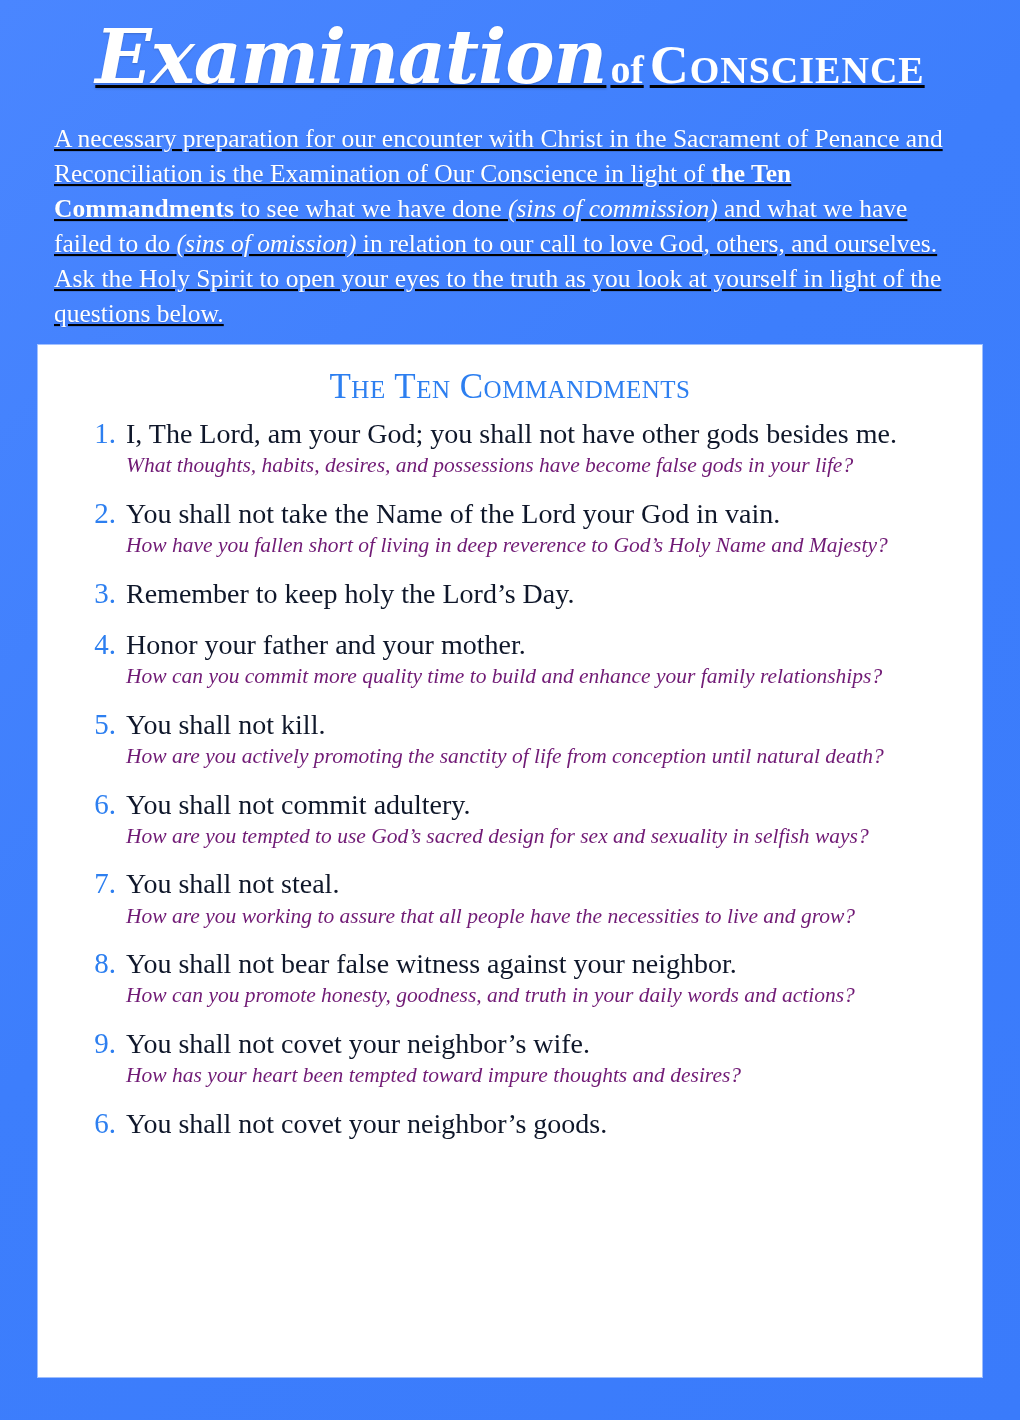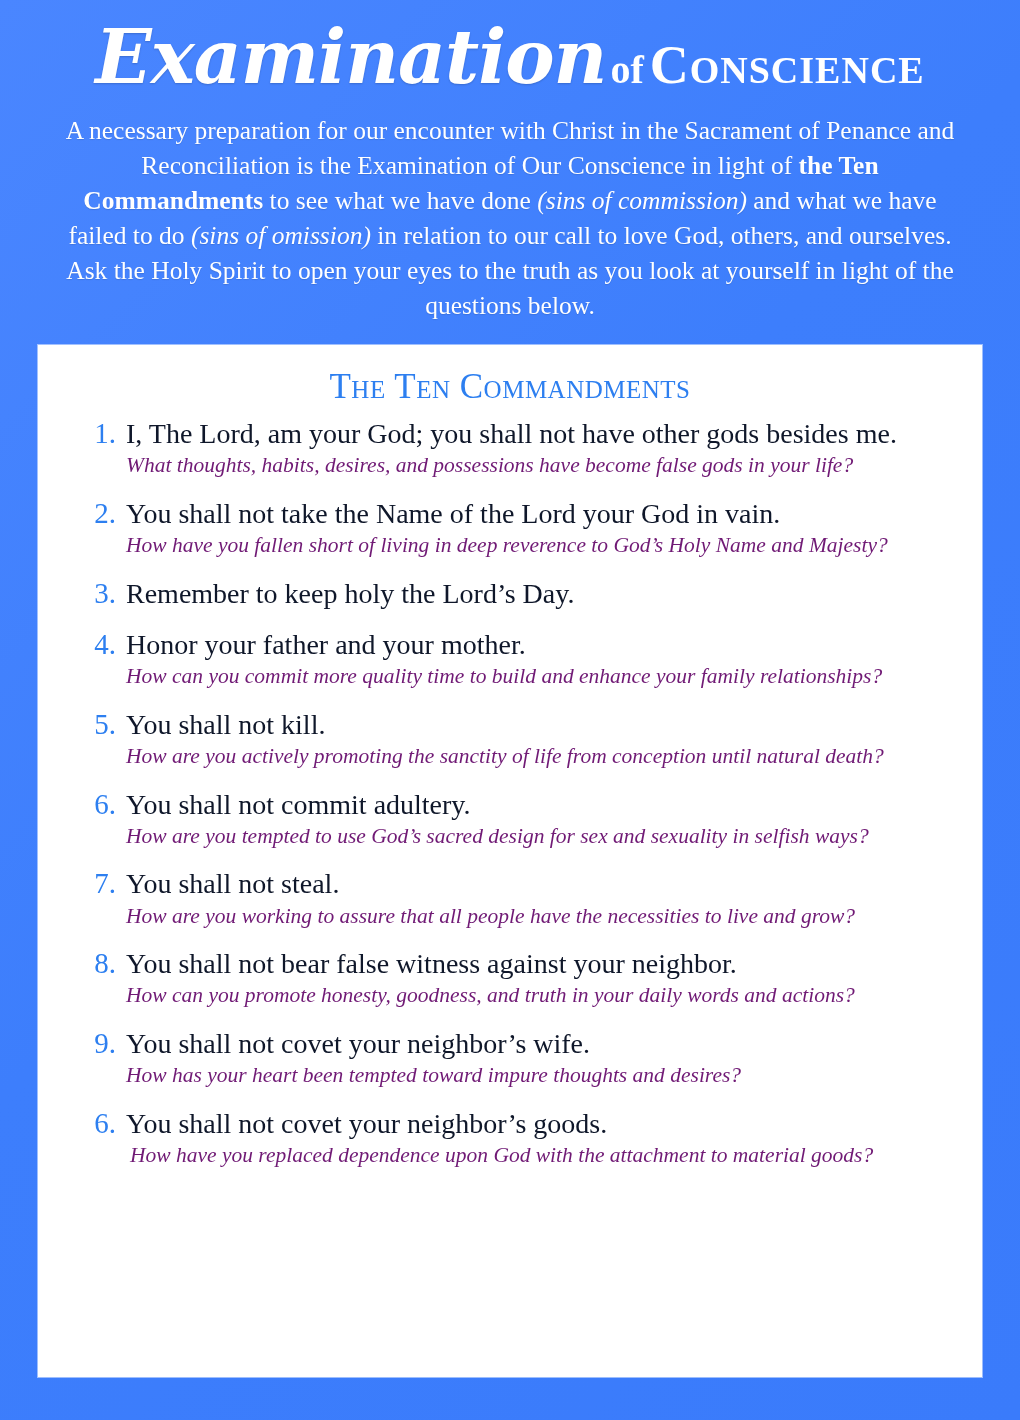--- a/index.html
+++ b/index.html
@@ -12,20 +12,21 @@
     background: #3d7efc;
     font-family: "Liberation Serif", serif;
     overflow: hidden;
   }
   .page {
     position: relative;
     width: 1020px;
     height: 1420px;
     background: linear-gradient(135deg, #4a86ff 0%, #3d7efc 45%, #3a7bfb 100%);
     box-sizing: border-box;
+    text-decoration: underline;
   }
 
   
   .header {
     padding: 14px 46px 0 46px;
   }
   .title {
     text-align: center;
     color: #ffffff;
     white-space: nowrap;
@@ -50,22 +51,22 @@
     font-family: "Liberation Serif", serif;
     font-size: 54px;
     font-variant: small-caps;
     letter-spacing: 1px;
   }
 
   .intro {
     color: #ffffff;
     font-size: 25.5px;
     line-height: 1.37;
-    text-align: center;
-    margin: 16px 0 0 0;
+    text-align: left;
+    margin: 24px 0 0 0;
     padding: 0 8px 0 8px;
     text-shadow: 0 1px 1px rgba(0,0,0,0.12);
   }
   .intro b { font-weight: bold; }
   .intro i { font-style: italic; }
 
   
   .card {
     position: absolute;
     left: 38px;
@@ -208,20 +209,19 @@
         <div class="body">
           <div class="text">You shall not covet your neighbor’s wife.</div>
           <div class="q">How has your heart been tempted toward impure thoughts and desires?</div>
         </div>
       </div>
 
       <div class="cmd indent">
         <div class="num">6.</div>
         <div class="body">
           <div class="text">You shall not covet your neighbor’s goods.</div>
-          <div class="q">How have you replaced dependence upon God with the attachment to material goods?</div>
         </div>
       </div>
 
     </div>
   </div>
 
 </div>
 
 </body></html>

